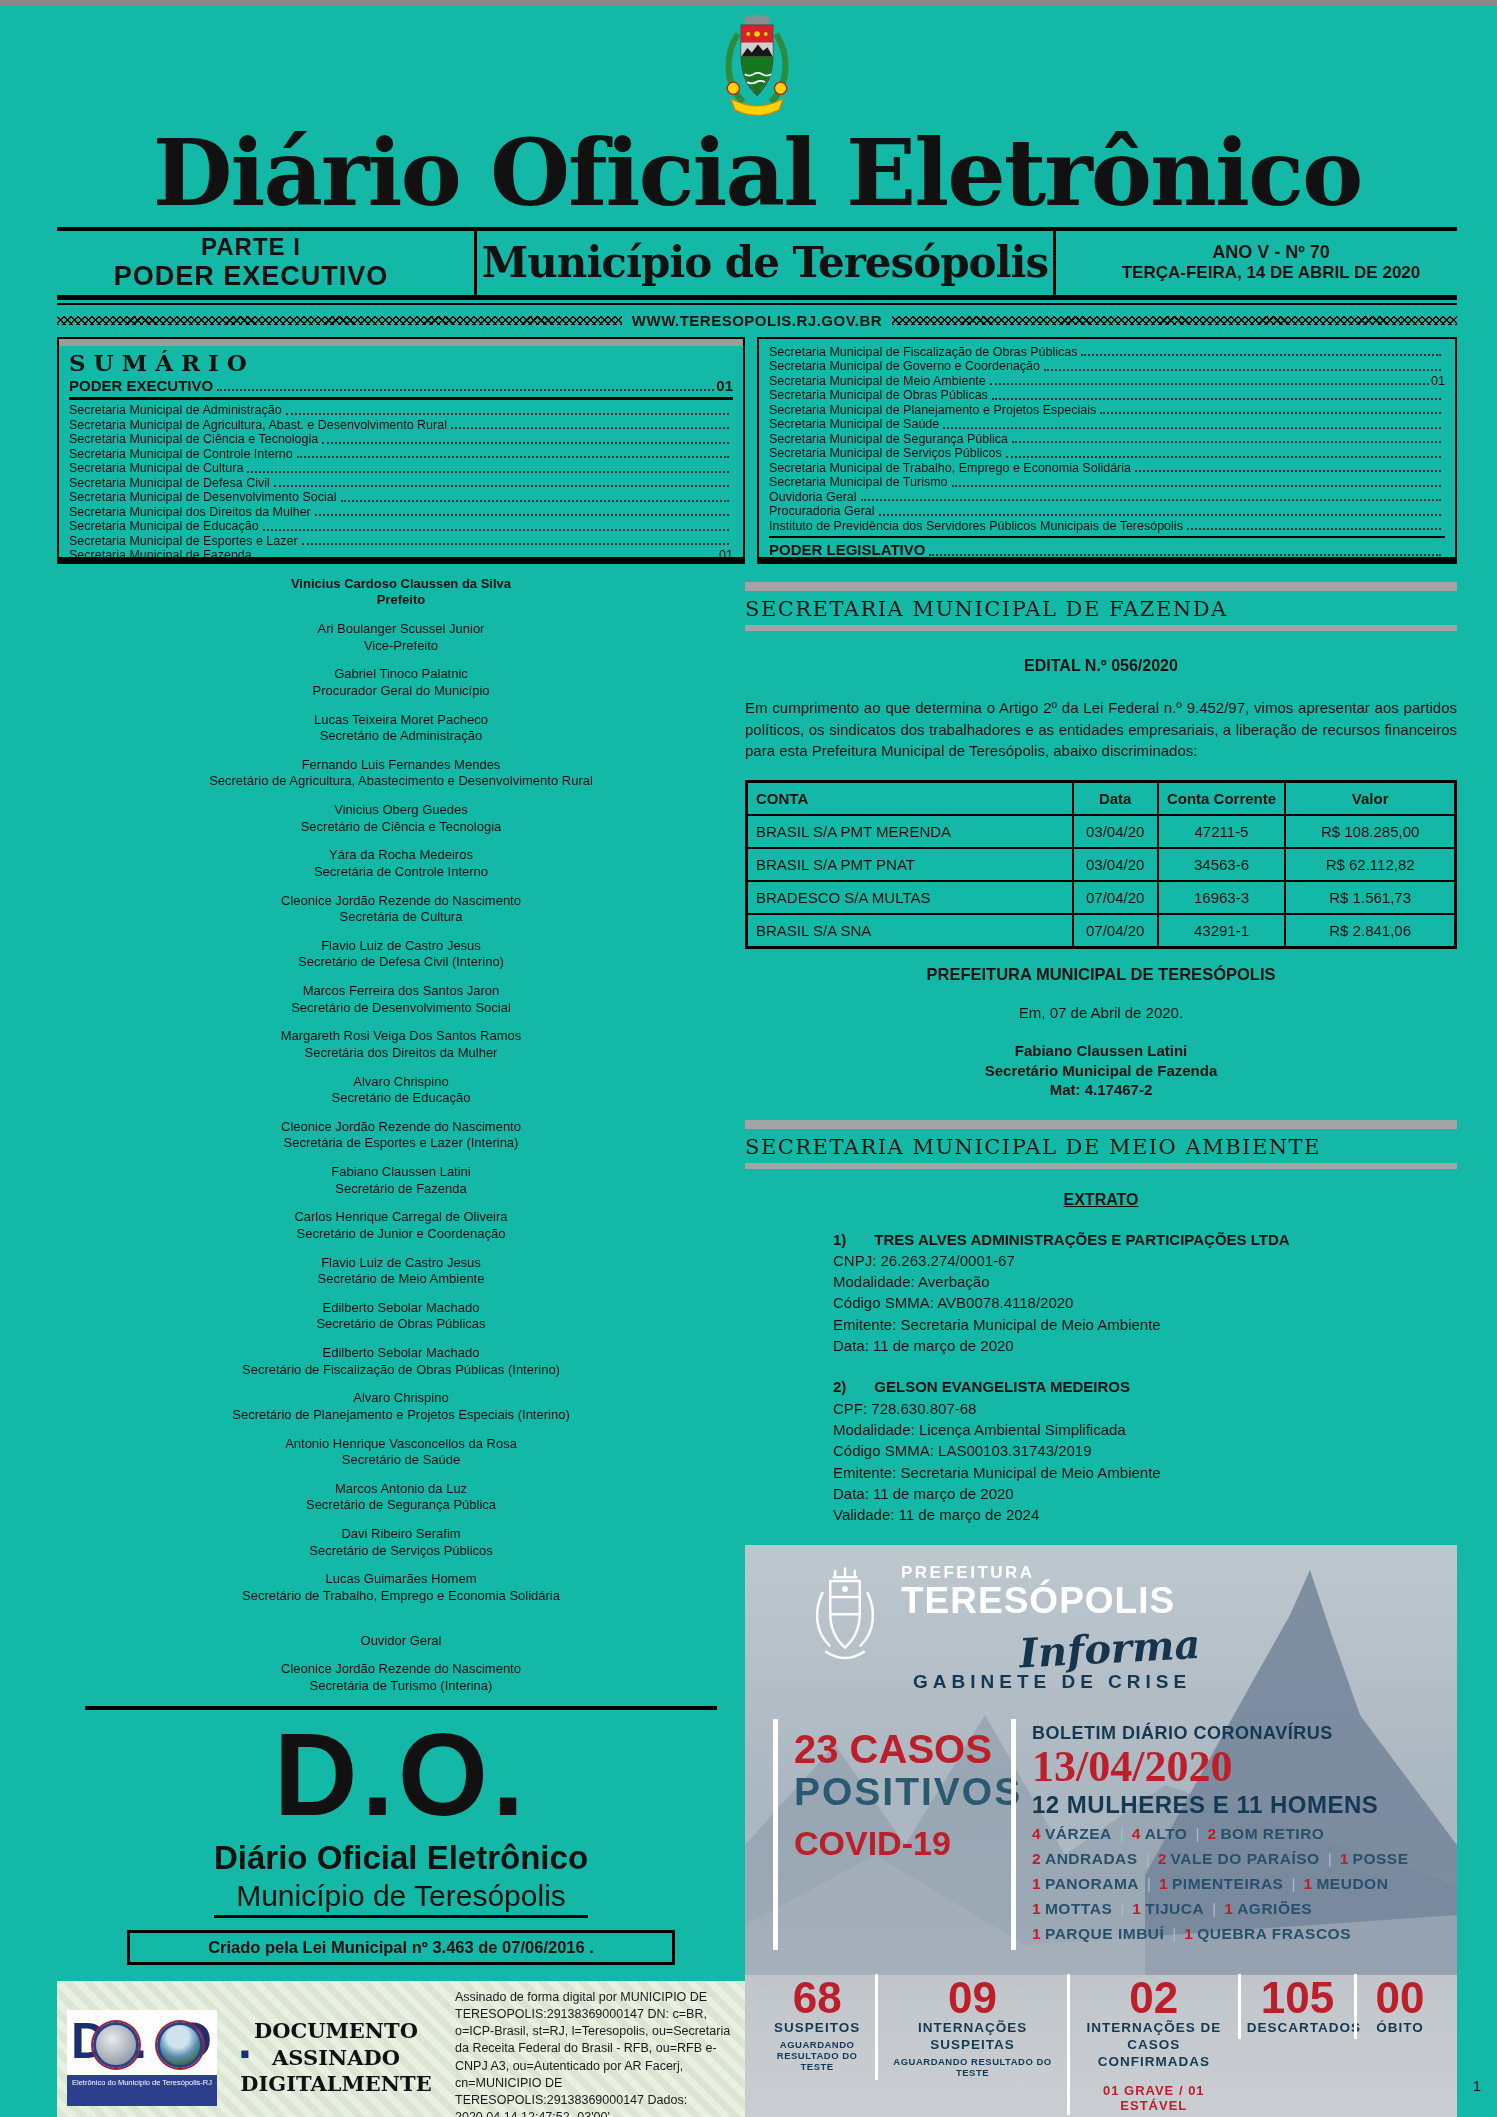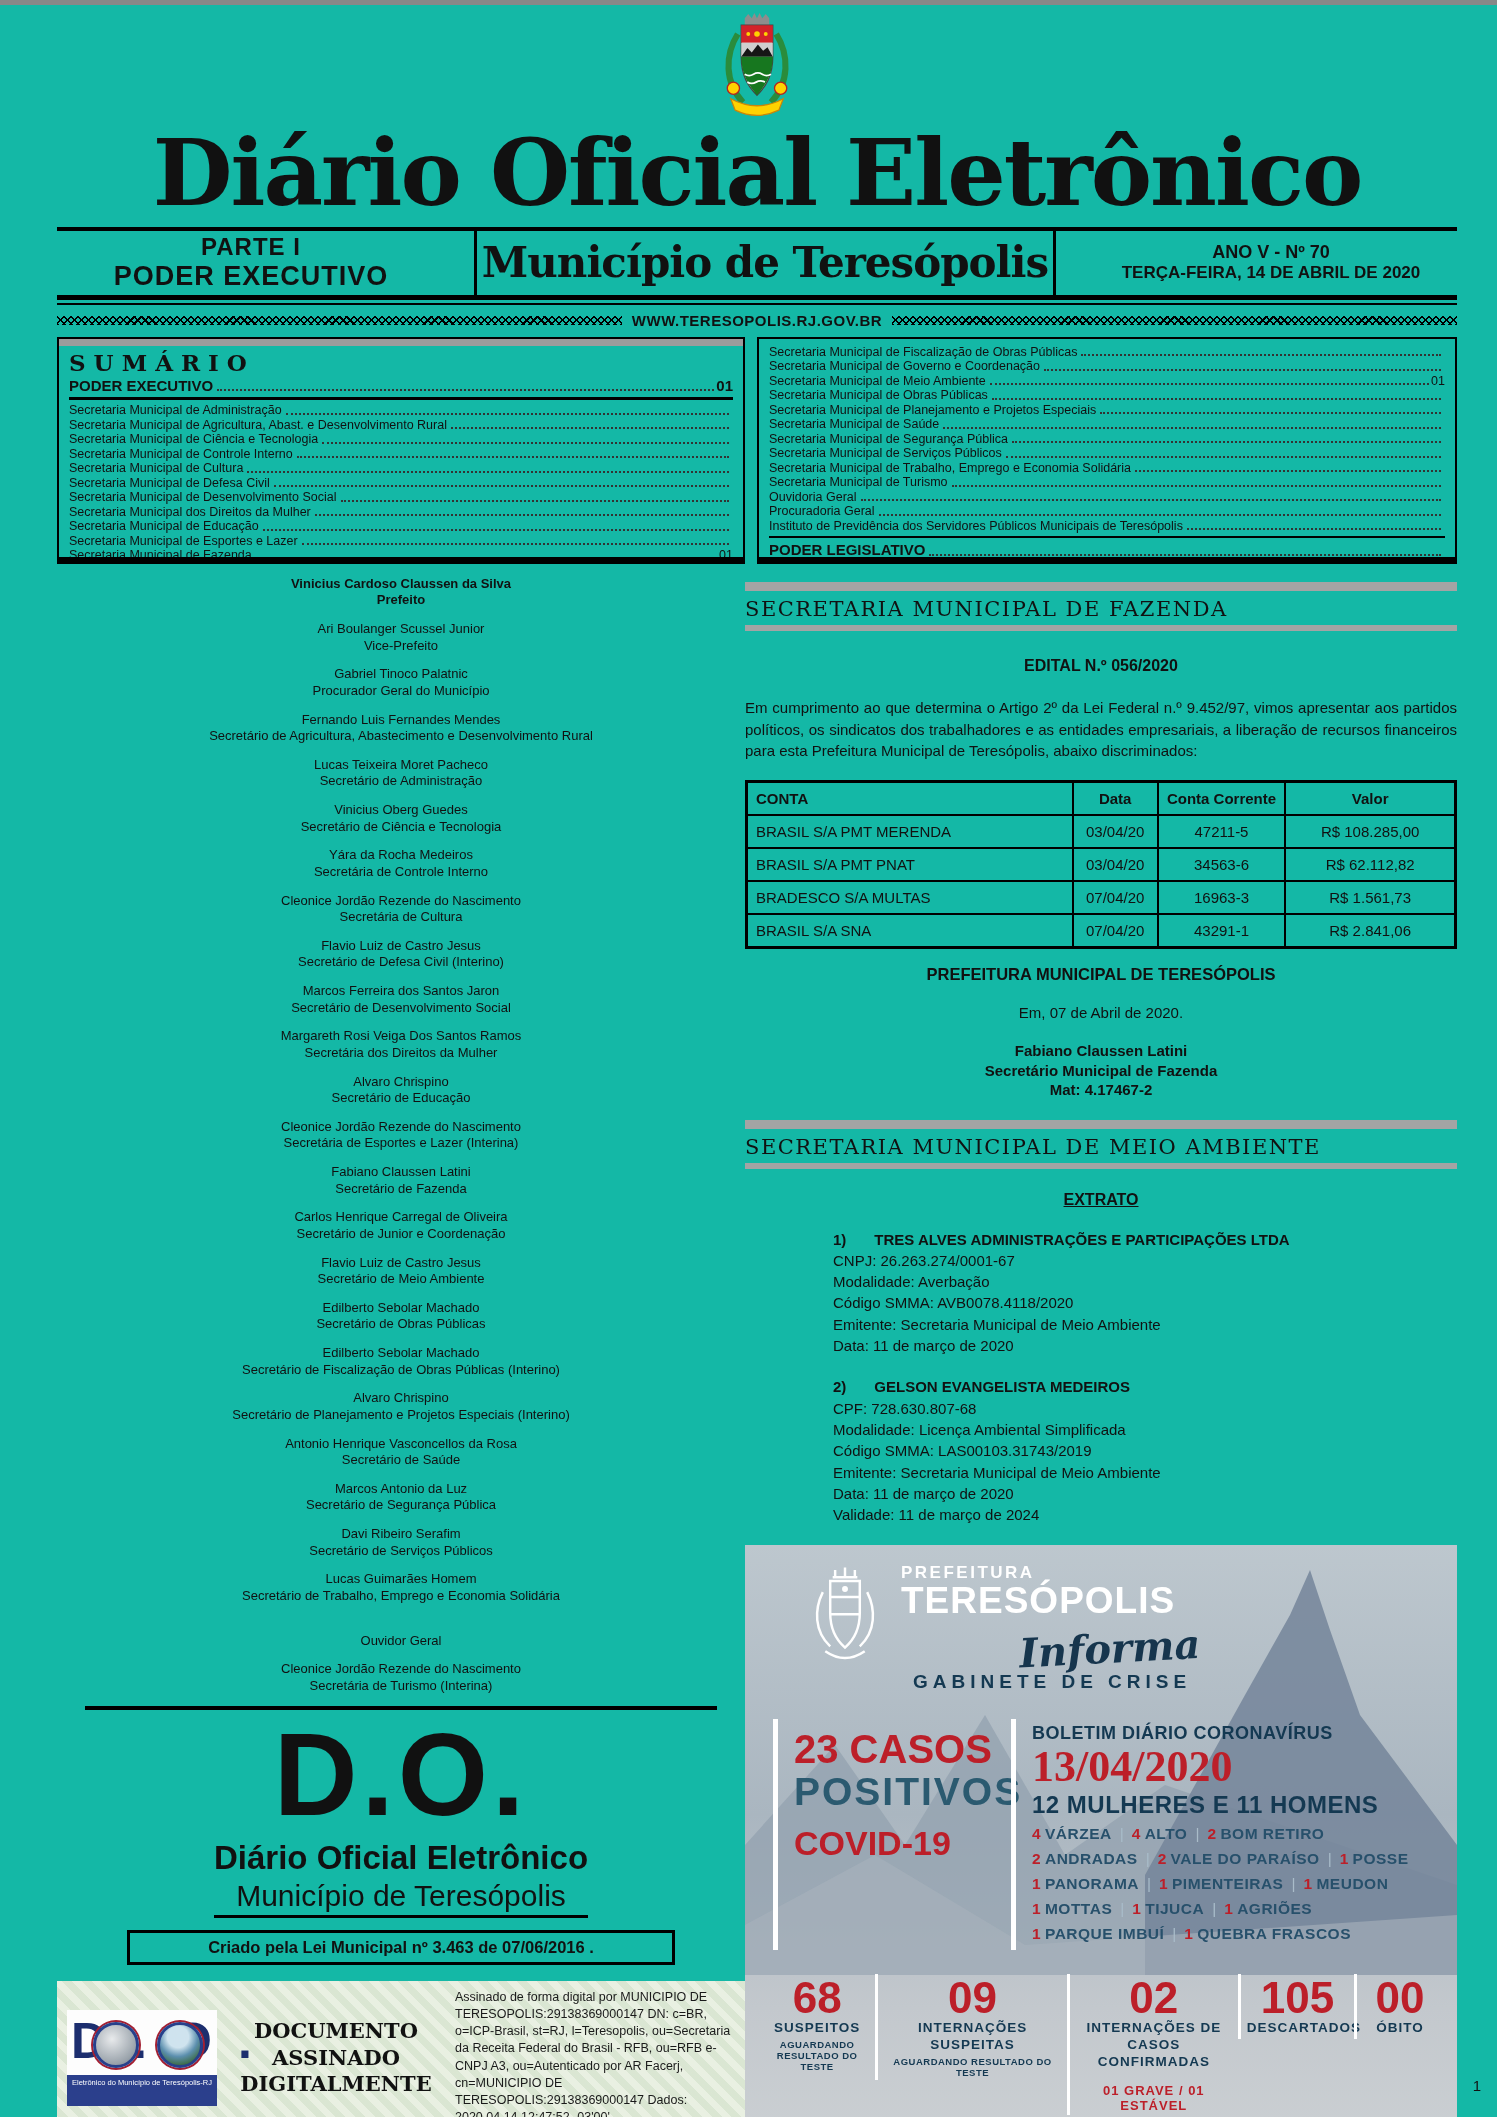--- a/index.html
+++ b/index.html
@@ -377,27 +377,27 @@
             <div class="o-name">Ari Boulanger Scussel Junior</div>
             <div class="o-title">Vice-Prefeito</div>
           </div>
 
           <div class="entry">
             <div class="o-name">Gabriel Tinoco Palatnic</div>
             <div class="o-title">Procurador Geral do Município</div>
           </div>
 
           <div class="entry">
+            <div class="o-name">Lucas Teixeira Moret Pacheco</div>
+            <div class="o-title">Secretário de Administração</div>
+          </div>
+
+          <div class="entry">
             <div class="o-name">Fernando Luis Fernandes Mendes</div>
             <div class="o-title">Secretário de Agricultura, Abastecimento e Desenvolvimento Rural</div>
-          </div>
-
-          <div class="entry">
-            <div class="o-name">Lucas Teixeira Moret Pacheco</div>
-            <div class="o-title">Secretário de Administração</div>
           </div>
 
           <div class="entry">
             <div class="o-name">Vinicius Oberg Guedes</div>
             <div class="o-title">Secretário de Ciência e Tecnologia</div>
           </div>
 
           <div class="entry">
             <div class="o-name">Yára da Rocha Medeiros</div>
             <div class="o-title">Secretária de Controle Interno</div>

